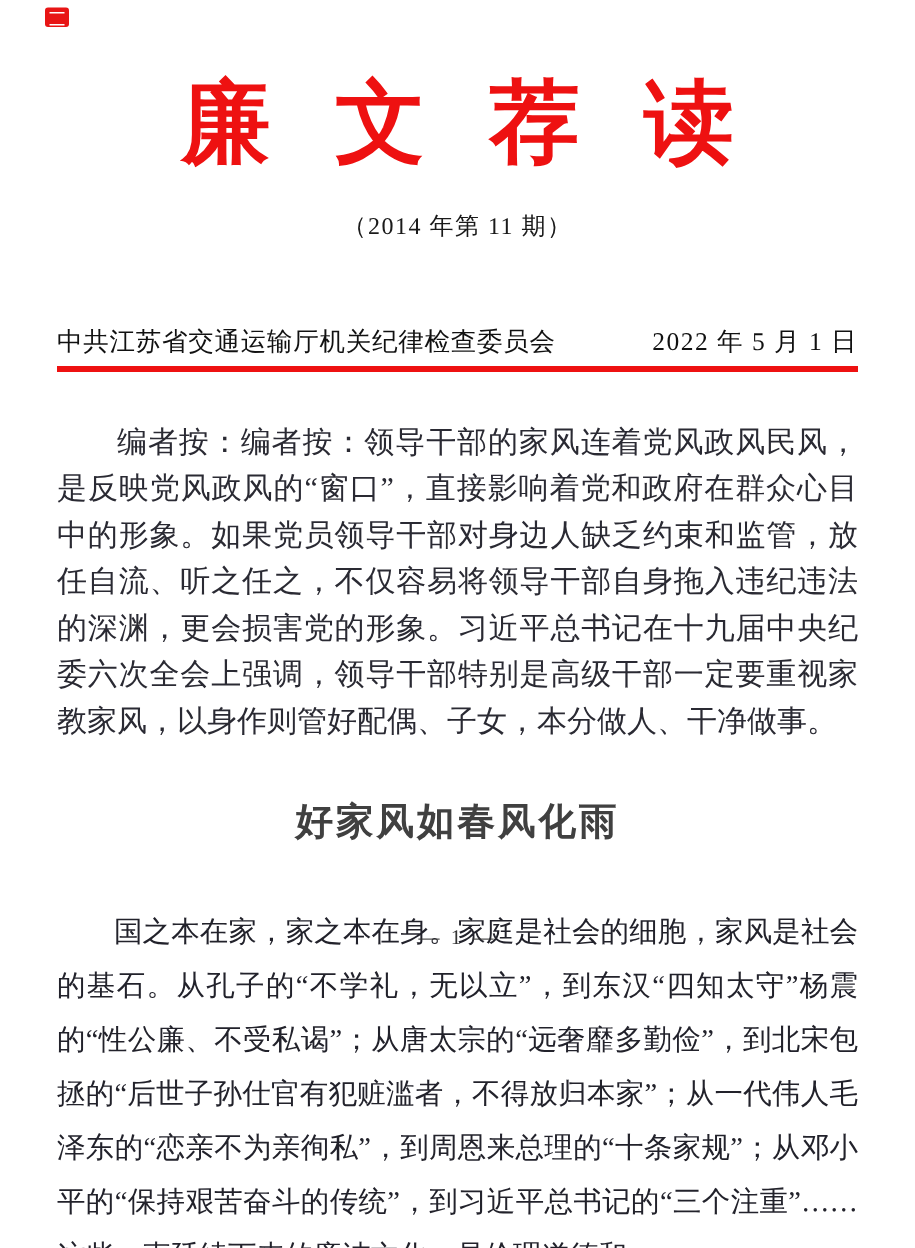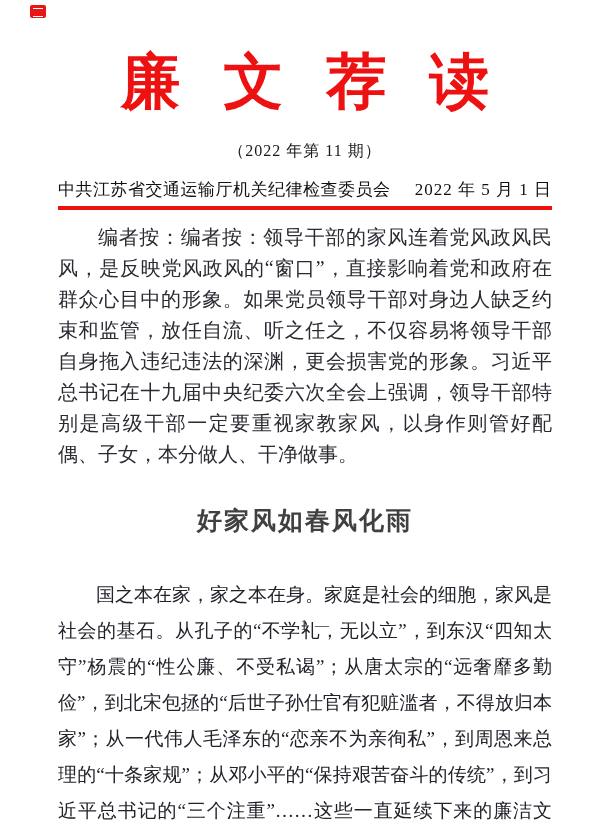--- a/index.html
+++ b/index.html
@@ -6,21 +6,21 @@
   html, body { background: #ffffff; }
   body {
     width: 610px; height: 832px;
     font-family: "Liberation Serif", "DejaVu Serif", serif;
     color: #1a1a1a;
     position: relative;
     overflow: hidden;
   }
   .page {
     width: 610px; height: 650px;
-    padding: 0 58px;
+    padding: 0 38px;
     position: relative;
   }
   
   .seal {
     position: absolute;
     left: 30px; top: 5px;
     width: 16px; height: 13px;
     background: #e81515;
     border-radius: 2px;
     overflow: hidden;
@@ -51,30 +51,30 @@
     letter-spacing: 1px;
   }
   .pub-row {
     margin-top: 16px;
     display: flex;
     justify-content: space-between;
     align-items: baseline;
     font-size: 17px;
     color: #111111;
   }
-  .pub-org { letter-spacing: 0.5px; }
+  .pub-org { letter-spacing: 0.5px; margin-top: 38px; }
   .pub-date { letter-spacing: 1px; }
   .red-rule {
     margin-top: 5px;
     height: 4px;
     background: #ee1111;
     width: 100%;
   }
   .editor-note {
-    margin-top: 12px;
+    margin-top: 32px;
     font-size: 20px;
     line-height: 31px;
     text-align: justify;
     text-indent: 2em;
     color: #2a2a33;
     font-family: "Liberation Serif", "DejaVu Serif", serif;
   }
   .article-heading {
     margin-top: 34px;
     text-align: center;
@@ -103,21 +103,21 @@
 </style>
 </head>
 <body>
 
 <div class="page">
 
   <span class="seal"></span>
 
   <div class="masthead-title">廉 文 荐 读</div>
 
-  <div class="issue-line">（2022 年第 11 期）</div>
+  <div class="issue-line">（2014 年第 11 期）</div>
 
   <div class="pub-row">
     <span class="pub-org">中共江苏省交通运输厅机关纪律检查委员会</span>
     <span class="pub-date">2022 年 5 月 1 日</span>
   </div>
 
   <div class="red-rule"></div>
 
   <p class="editor-note">编者按：编者按：领导干部的家风连着党风政风民风，是反映党风政风的“窗口”，直接影响着党和政府在群众心目中的形象。如果党员领导干部对身边人缺乏约束和监管，放任自流、听之任之，不仅容易将领导干部自身拖入违纪违法的深渊，更会损害党的形象。习近平总书记在十九届中央纪委六次全会上强调，领导干部特别是高级干部一定要重视家教家风，以身作则管好配偶、子女，本分做人、干净做事。</p>
 

